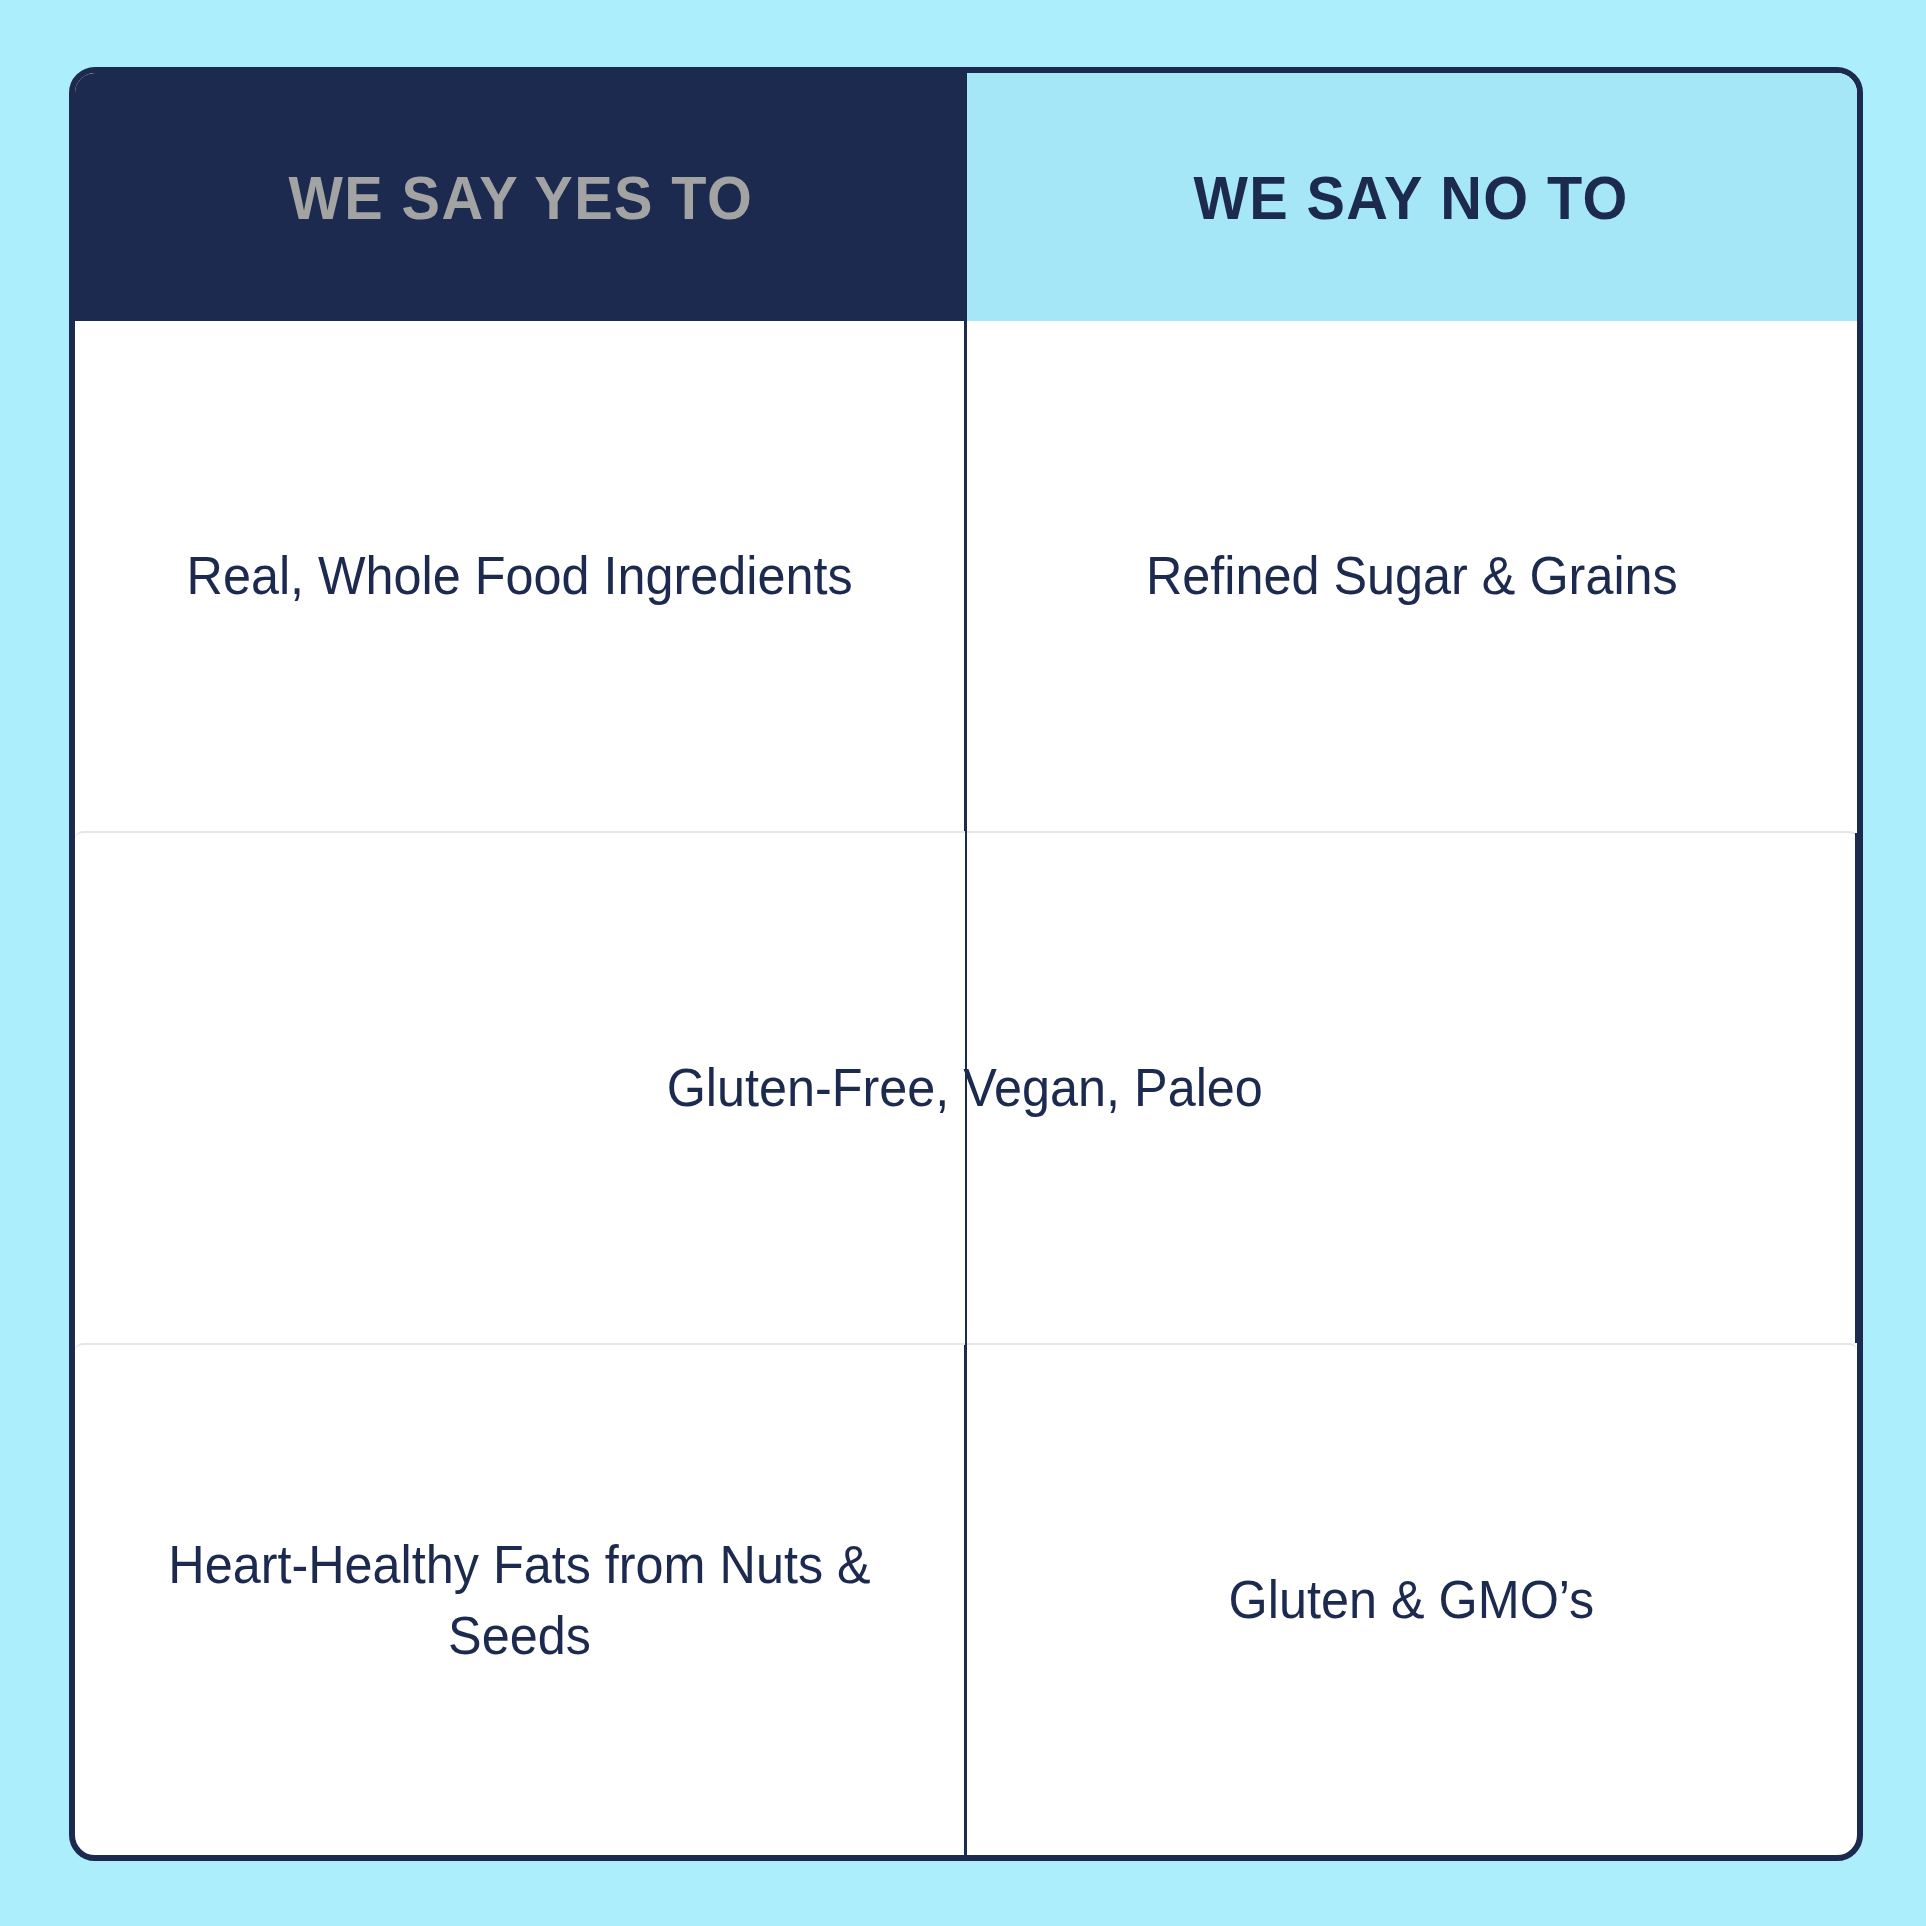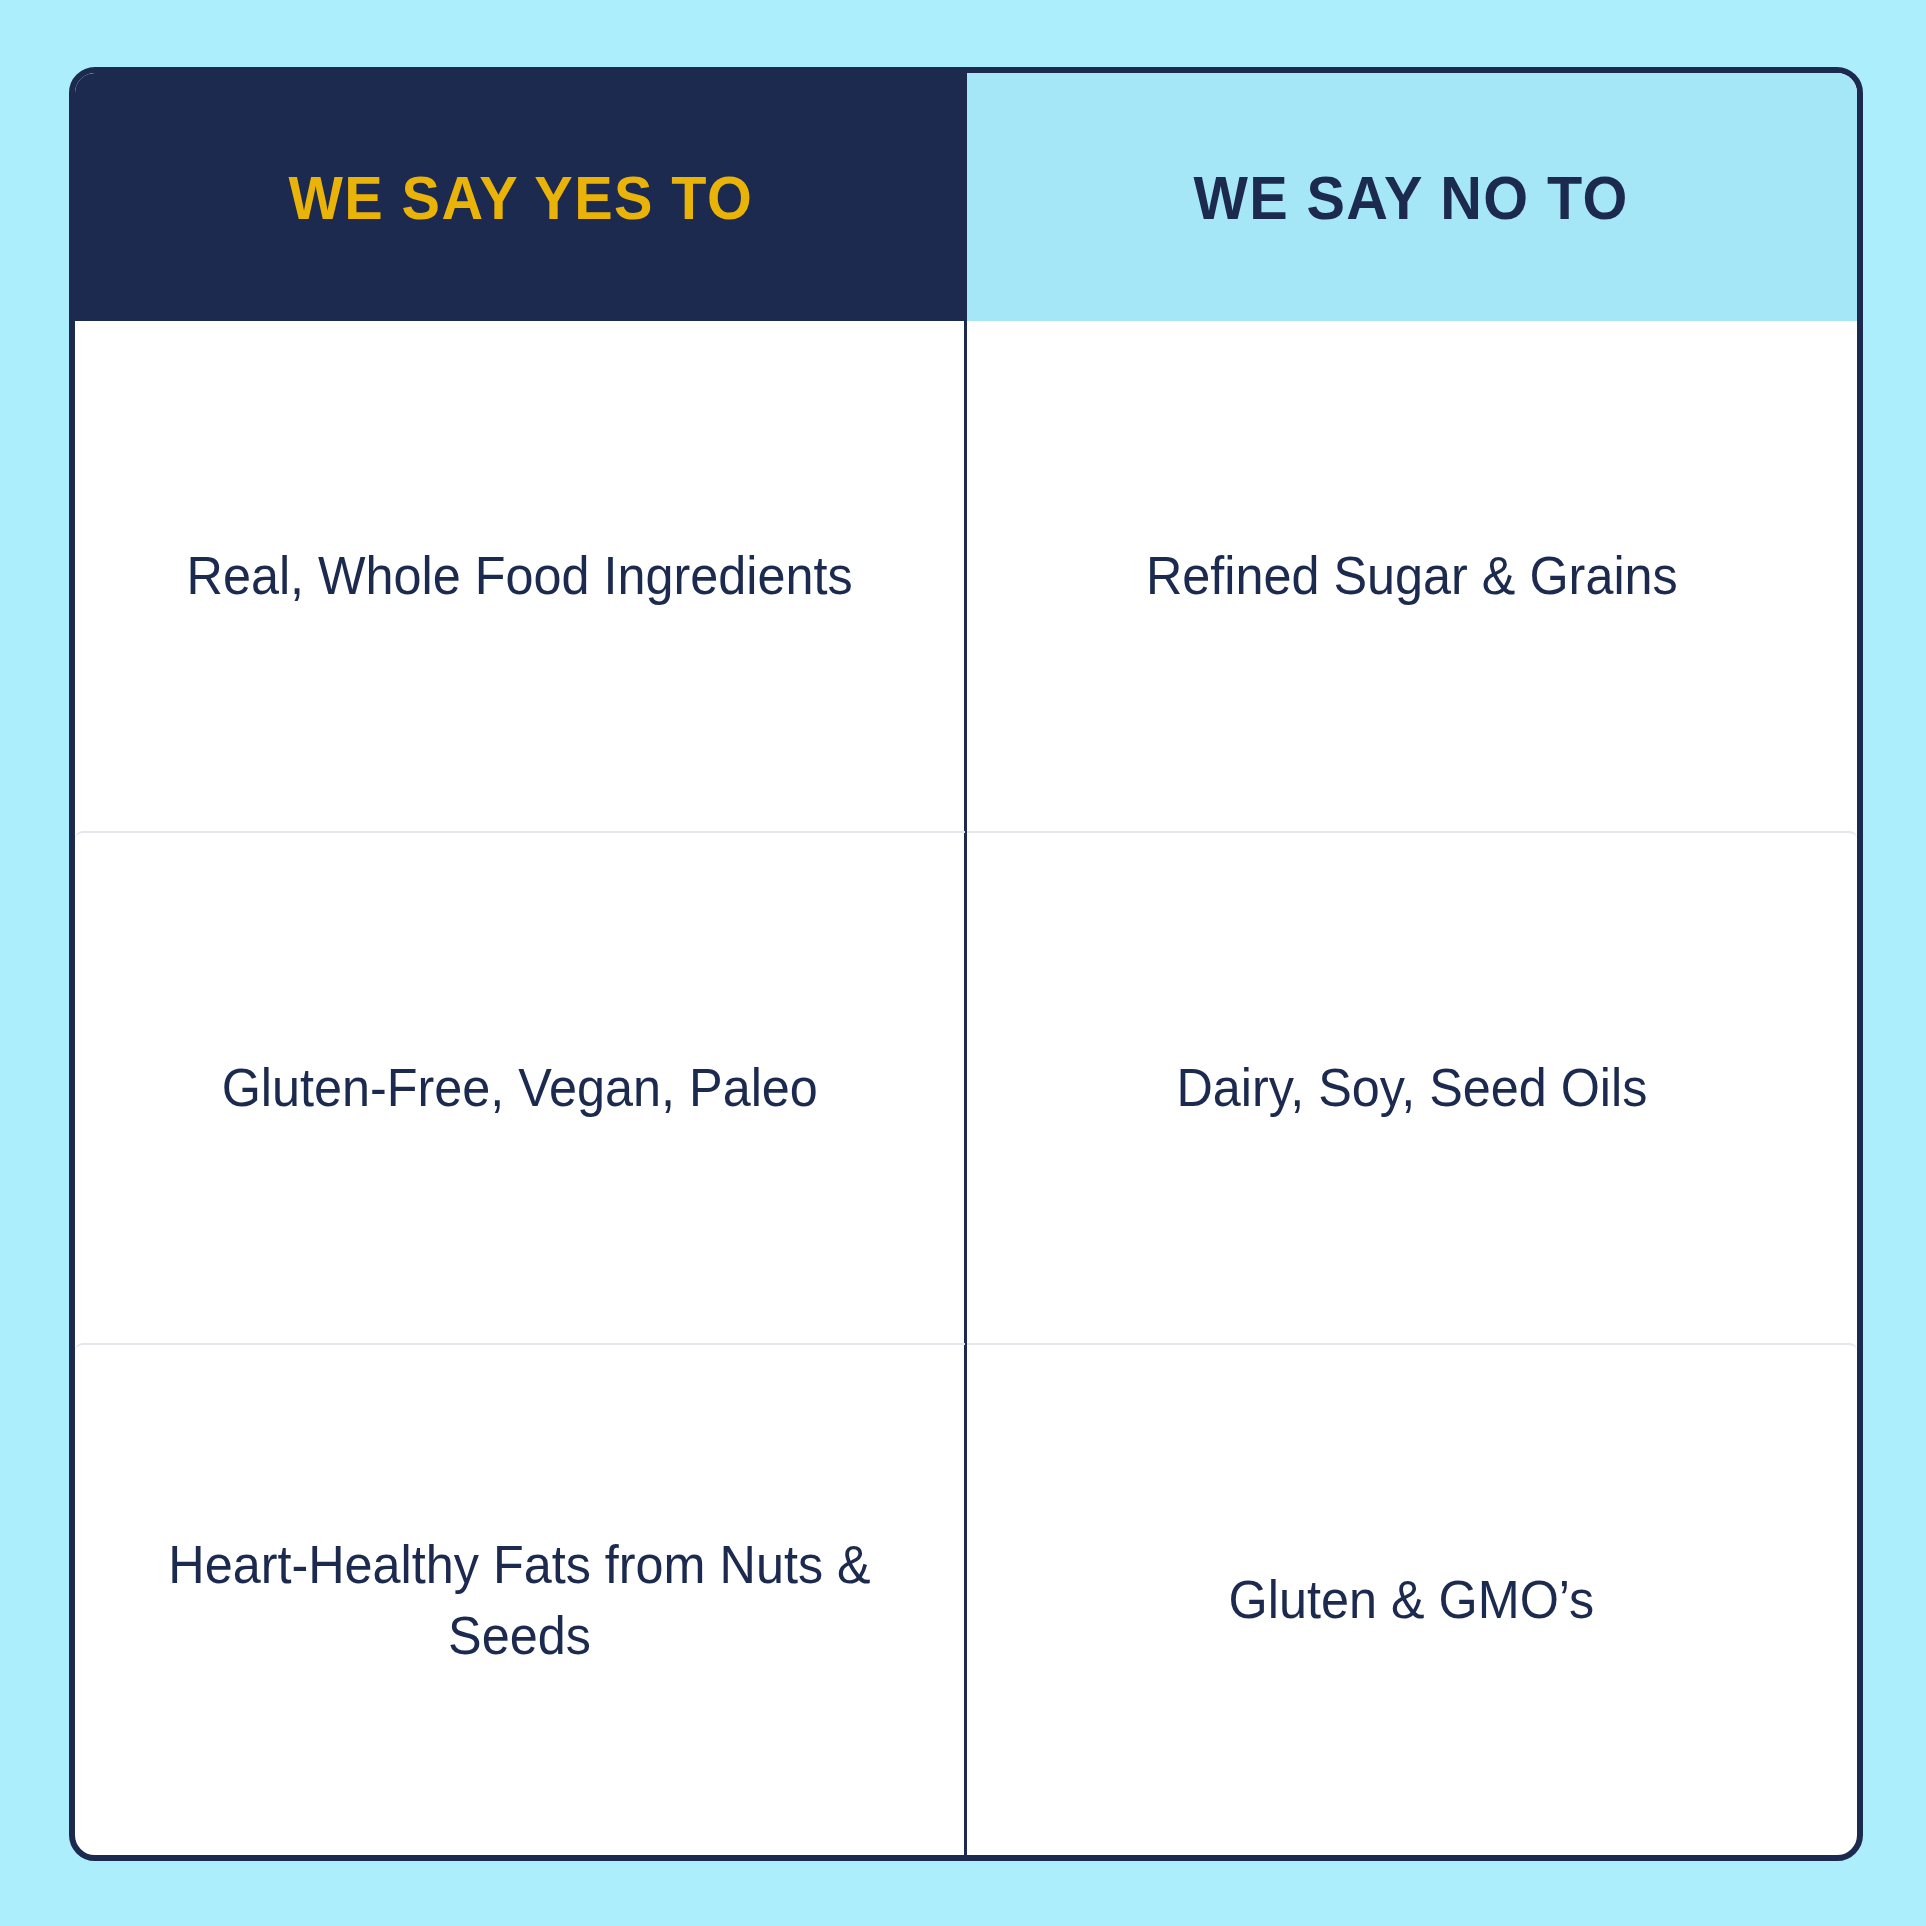--- a/index.html
+++ b/index.html
@@ -36,21 +36,21 @@
   }
   .header-cell {
     flex: 1 1 50%;
     display: flex;
     align-items: center;
     justify-content: center;
     box-sizing: border-box;
   }
   .header-yes {
     background: #1b2a4e;
-    color: #eab308;
+    color: #a3a3a3;
   }
   .header-no {
     background: #a5e6f7;
     color: #1b2a4e;
   }
   .header-cell span {
     font-size: 62px;
     font-weight: 700;
     letter-spacing: 1.5px;
     text-transform: uppercase;
@@ -130,23 +130,20 @@
       </div>
       <div class="cell cell-right">
         <span>Refined Sugar &amp; Grains</span>
       </div>
     </div>
 
     <div class="row">
       <div class="cell cell-left">
         <span>Gluten-Free, Vegan, Paleo</span>
       </div>
-      <div class="cell cell-right">
-        <span>Dairy, Soy, Seed Oils</span>
-      </div>
     </div>
 
 
     <div class="row">
       <div class="cell cell-left">
         <span>Heart-Healthy Fats from Nuts &amp; Seeds</span>
       </div>
       <div class="cell cell-right">
         <span>Gluten &amp; GMO’s</span>
       </div>

